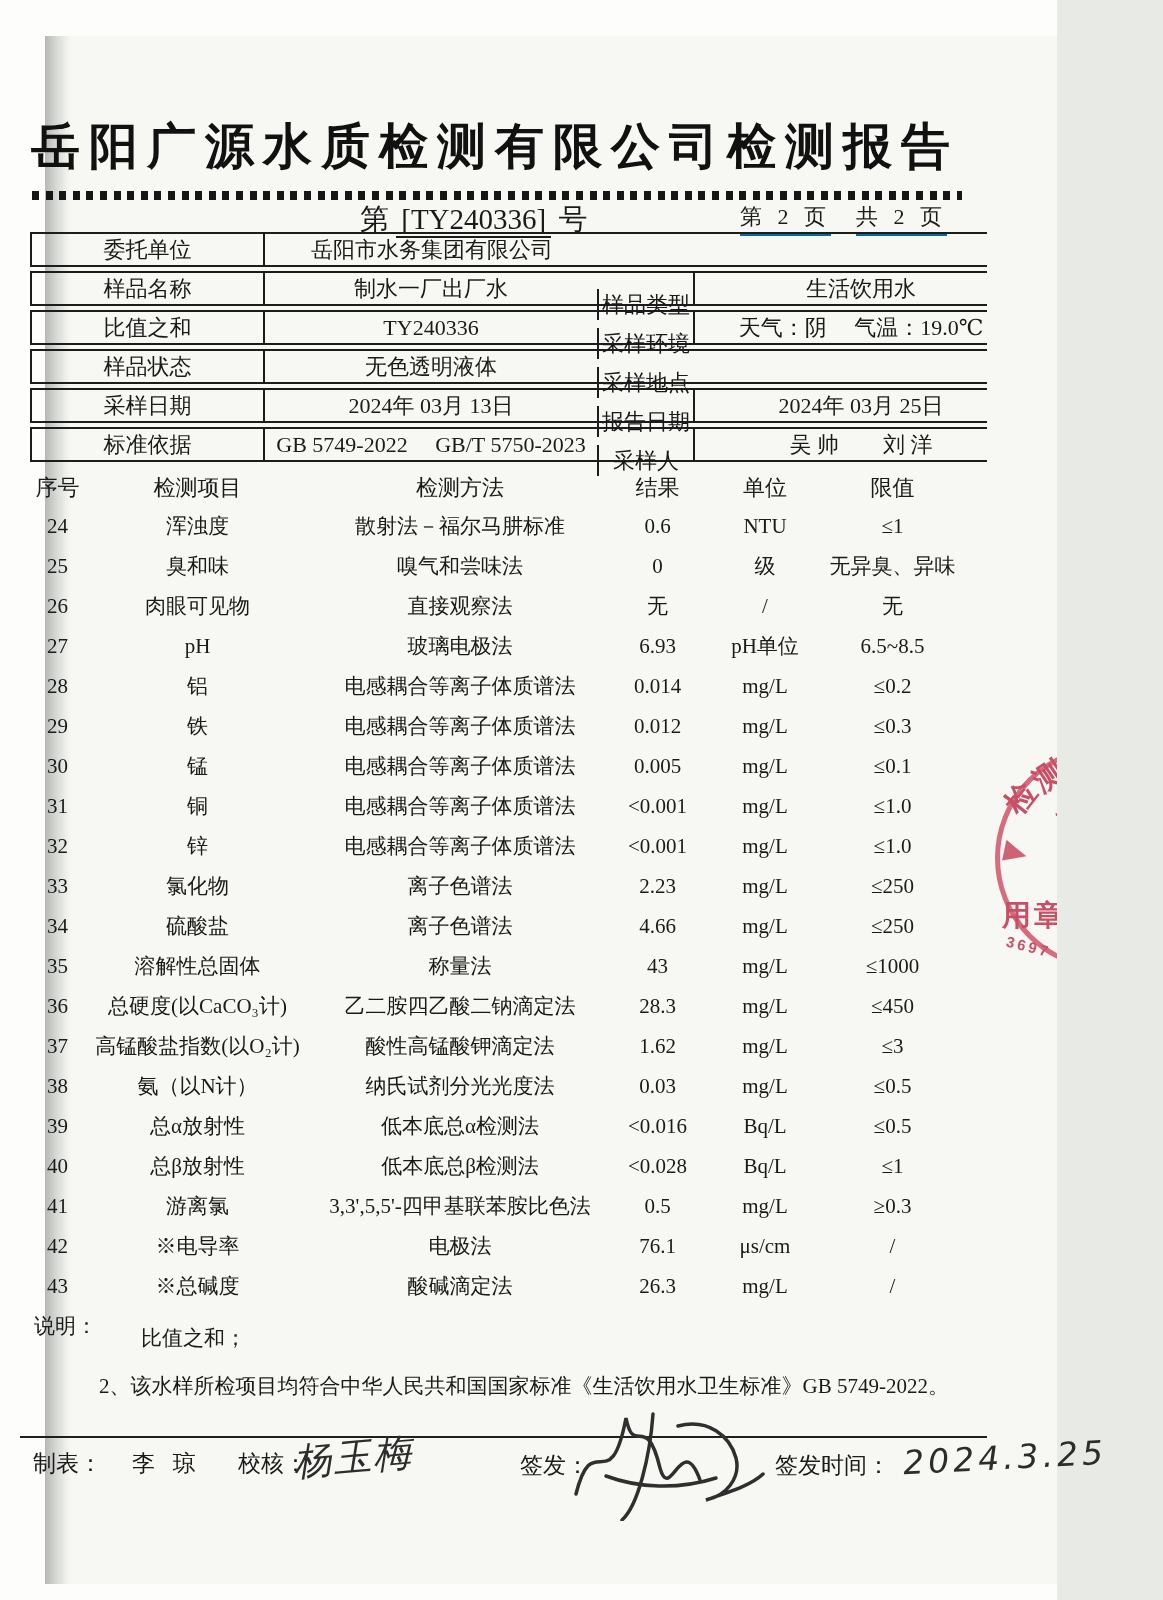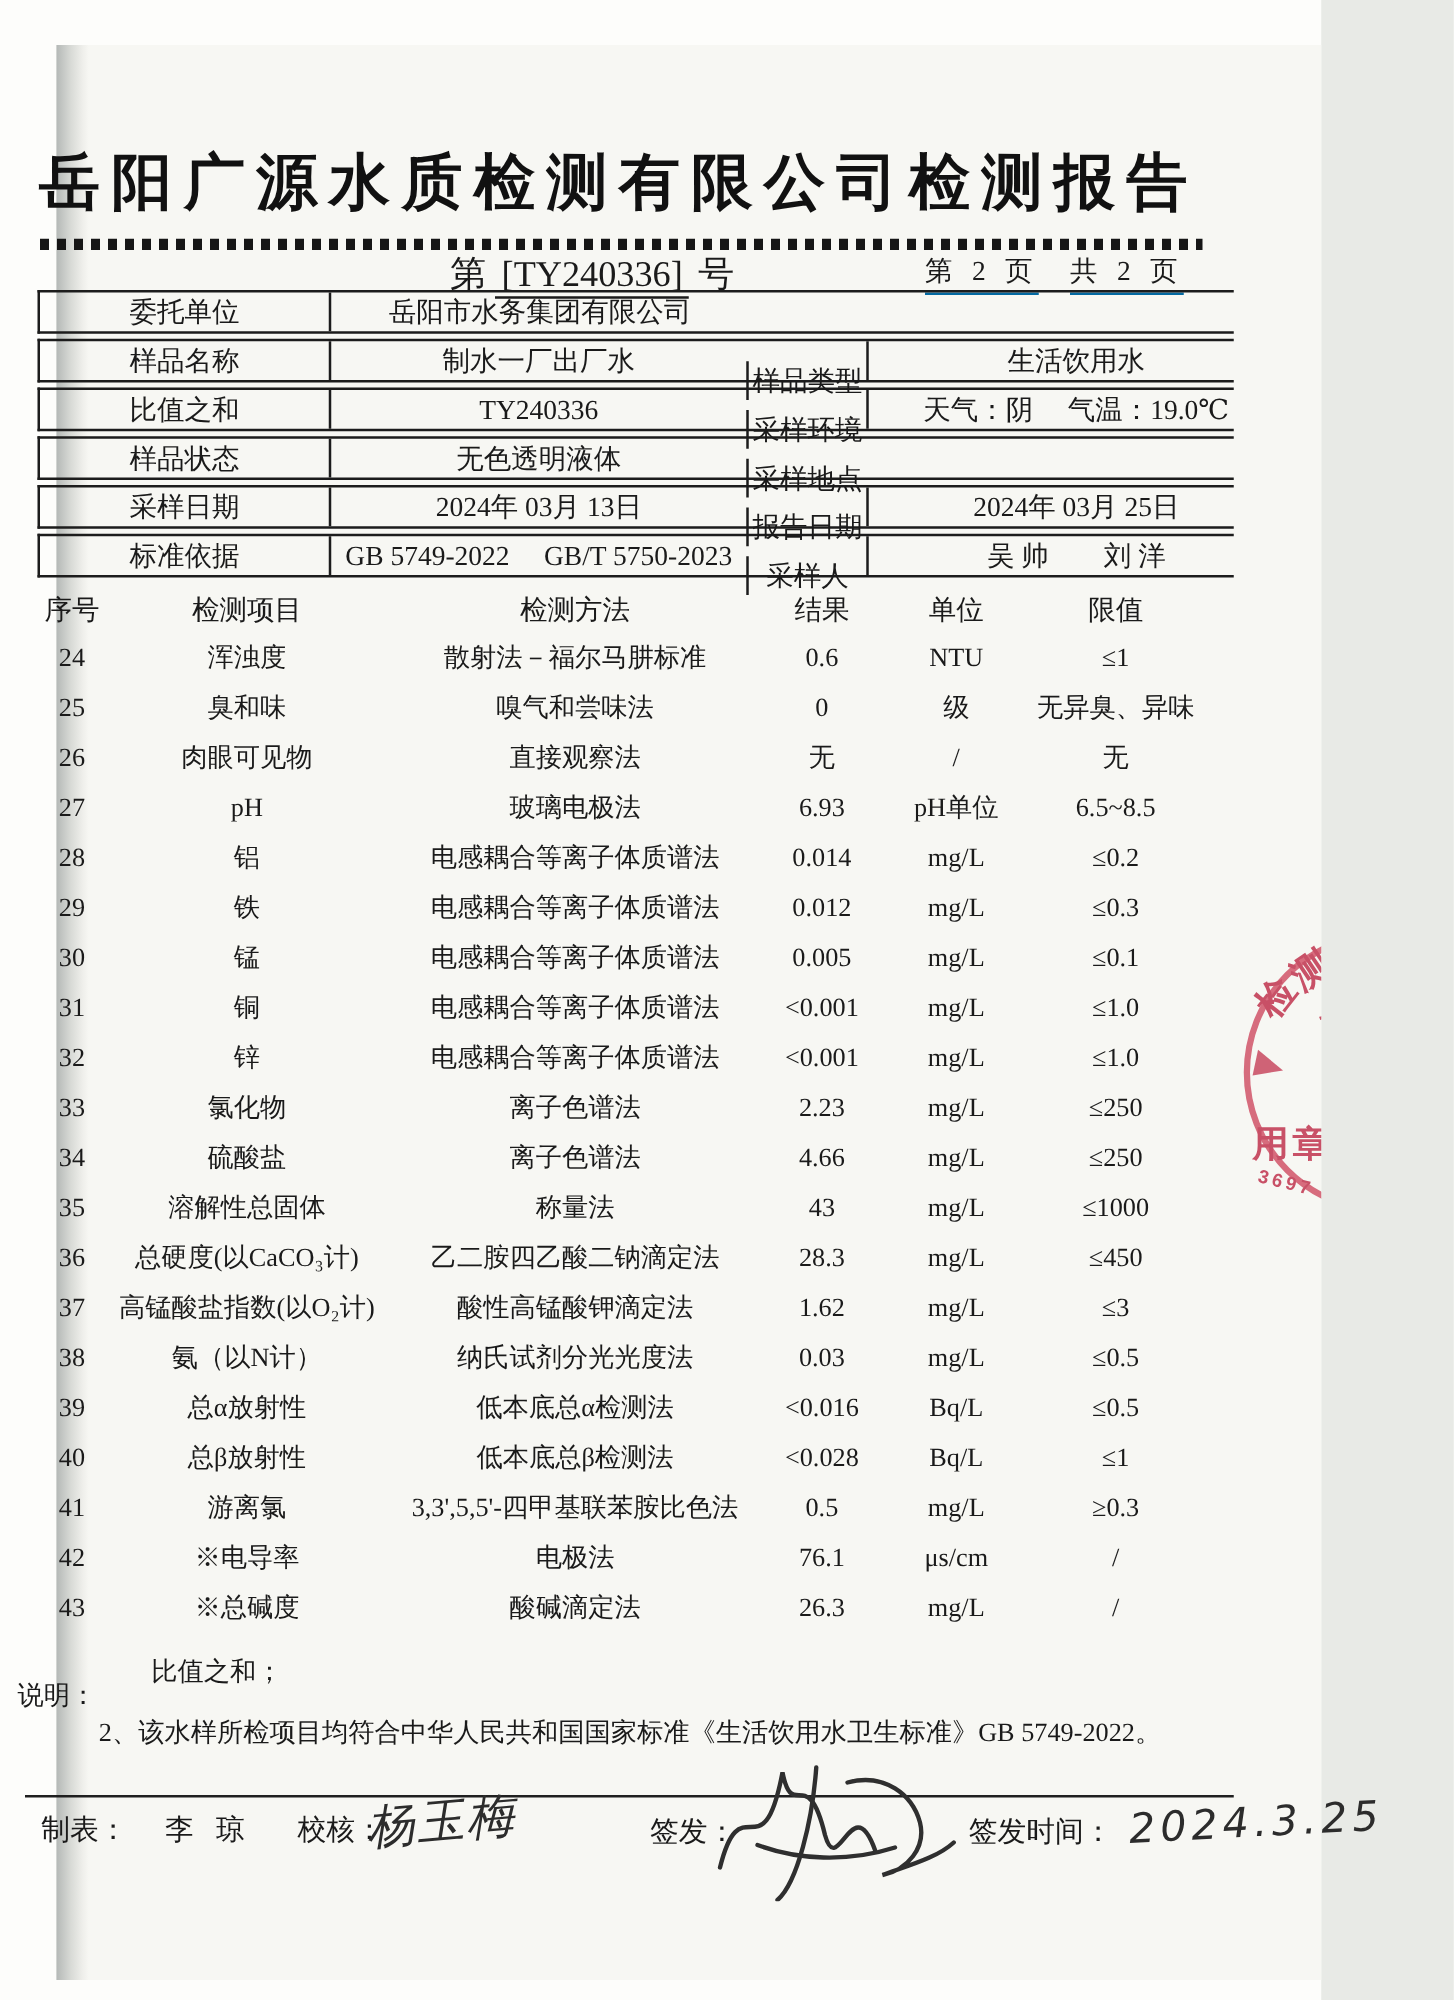--- a/index.html
+++ b/index.html
@@ -46,21 +46,21 @@
   .cell{flex:0 0 auto;display:flex;justify-content:center;align-items:center;text-align:center;}
   .cell span{white-space:nowrap;}
   .c1{width:55px;}
   .c2{width:225px;}
   .c3{width:300px;}
   .c4{width:95px;text-align:center;}
   .c5{width:120px;}
   .c6{width:135px;}
 
   
-  .notes{position:absolute;left:14px;top:1312px;width:957px;font-size:21px;display:flex;align-items:center;}
+  .notes{position:absolute;left:34px;top:1312px;width:957px;font-size:21px;display:flex;}
   .notes-label{flex:0 0 46px;white-space:nowrap;}
   .notes-body{flex:1;margin-left:2px;}
   .notes-body p{margin:0;line-height:27px;}
   .nline2{margin-top:14px !important;padding-left:42px;font-family:Liberation Mono, monospace;}
   .nline3{margin-top:20px !important;}
 
   
   .hrule{position:absolute;left:20px;top:1436px;width:967px;height:2px;background:#1f1f1f;}
   .f-item{position:absolute;font-size:23px;white-space:nowrap;}
   .hand{font-style:italic;font-family:"DejaVu Sans",sans-serif;color:#2c2c2c;}

